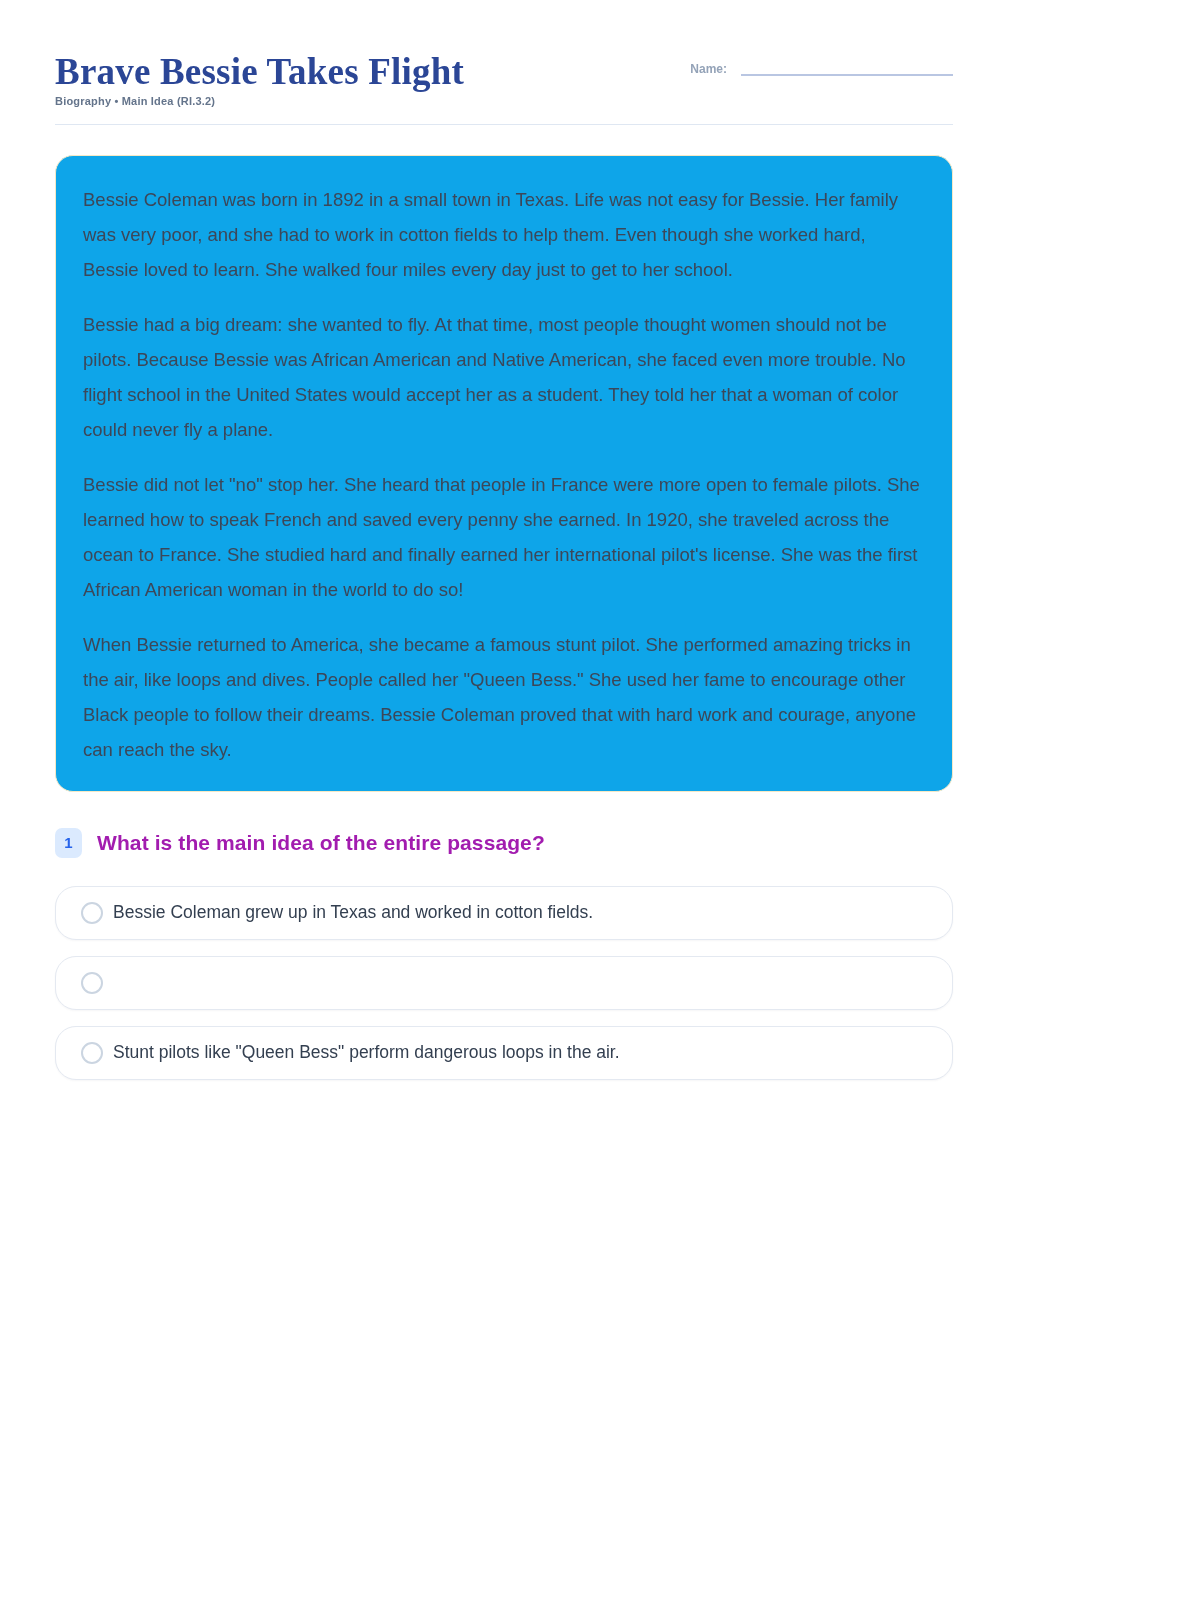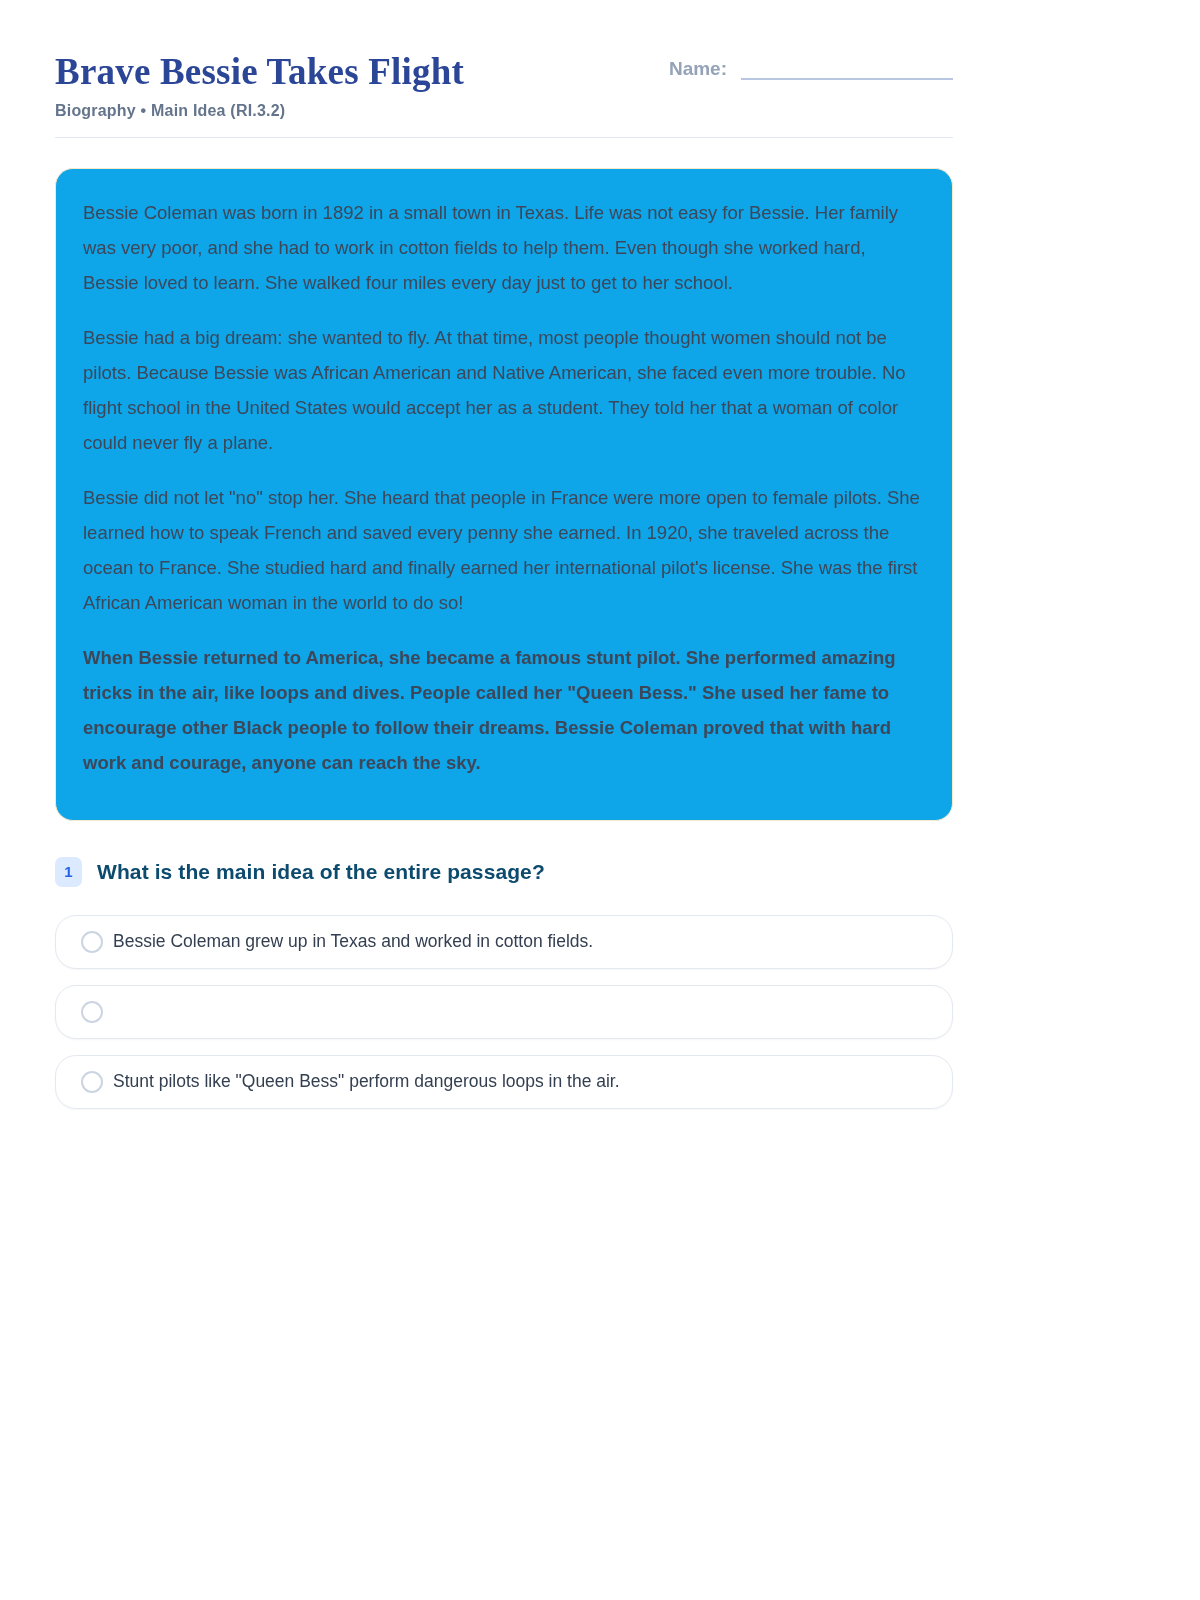--- a/index.html
+++ b/index.html
@@ -3,35 +3,35 @@
 <meta charset="utf-8">
 <style>
   * { margin: 0; padding: 0; box-sizing: border-box; }
   html, body { width: 1200px; height: 1600px; background: #ffffff; }
   body { font-family: "Liberation Sans", sans-serif; }
   .page { width: 1008px; height: 1600px; padding: 52px 55px 0 55px; background: #ffffff; }
 
   
   .header-row { display: flex; justify-content: space-between; align-items: flex-start; }
   .title { font-family: "Liberation Serif", serif; font-weight: 700; font-size: 37px; color: #2b4696; letter-spacing: 0.2px; line-height: 1.1; }
-  .subtitle { margin-top: 9px; font-size: 16px; font-weight: 700; color: #64748b; letter-spacing: 0.2px; }
+  .subtitle { margin-top: 2px; font-size: 11px; font-weight: 700; color: #64748b; letter-spacing: 0.2px; }
   .name-block { display: flex; align-items: flex-end; margin-top: 6px; }
-  .name-label { font-size: 19px; font-weight: 700; color: #94a3b8; margin-right: 14px; }
+  .name-label { font-size: 12px; font-weight: 700; color: #94a3b8; margin-right: 14px; }
   .name-line { display: inline-block; width: 212px; height: 18px; border-bottom: 2px solid #b9c6e2; }
   .divider { border: none; border-top: 1px solid #dfe7f2; margin-top: 17px; }
 
   
   .passage-card { margin-top: 30px; background: #0ea5e9; border: 1px solid #f5e9c6; border-radius: 18px; padding: 26px 27px 24px 27px; }
   .passage-card p { font-size: 18.5px; line-height: 35px; color: #3c4759; margin-bottom: 20px; }
-  .passage-card p:last-child { margin-bottom: 16px; font-weight: bold; }
+  .passage-card p:last-child { margin-bottom: 0; }
 
   
   .question-header { display: flex; align-items: center; margin-top: 36px; }
   .q-badge { width: 27px; height: 30px; background: #dbeafe; color: #2563eb; border-radius: 7px; font-size: 15px; font-weight: 700; display: flex; align-items: center; justify-content: center; flex: 0 0 auto; }
-  .q-text { margin-left: 15px; font-size: 21px; font-weight: 700; color: #0c4a6e; letter-spacing: 0.1px; }
+  .q-text { margin-left: 15px; font-size: 21px; font-weight: 700; color: #a21caf; letter-spacing: 0.1px; }
 
   
   .options { margin-top: 28px; }
   .option { display: flex; align-items: center; height: 54px; background: #ffffff; border: 1.5px solid #e4e9f1; border-radius: 21px; padding: 0 24px 0 25px; margin-bottom: 16px; box-shadow: 0 1px 2px rgba(15,23,42,0.04); cursor: pointer; }
   .radio { width: 22px; height: 22px; border: 2.5px solid #cbd5e1; border-radius: 50%; background: #ffffff; flex: 0 0 auto; }
   .option-label { margin-left: 10px; font-size: 17.5px; color: #333f50; }
 </style>
 </head>
 <body>
 

